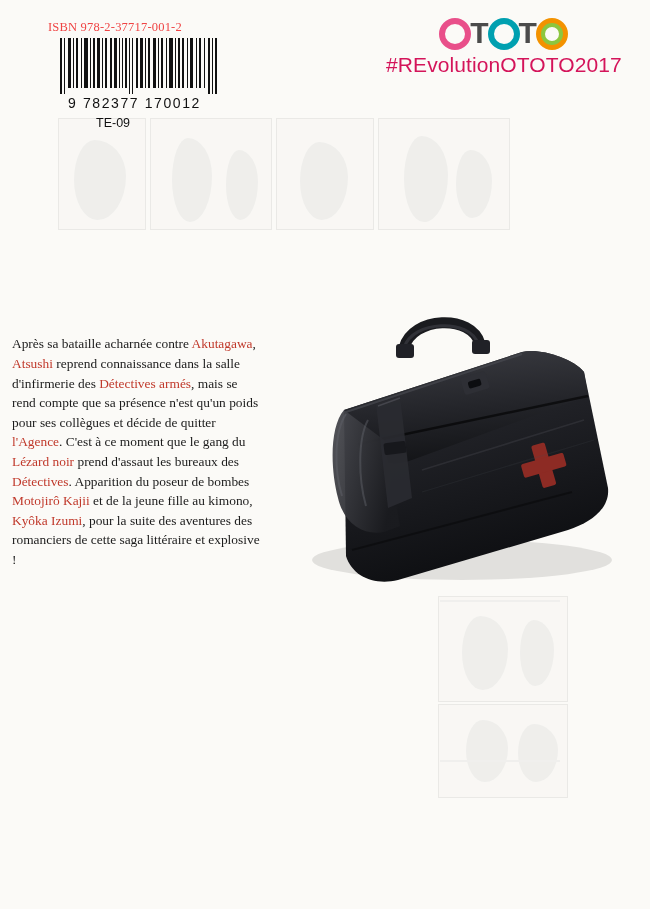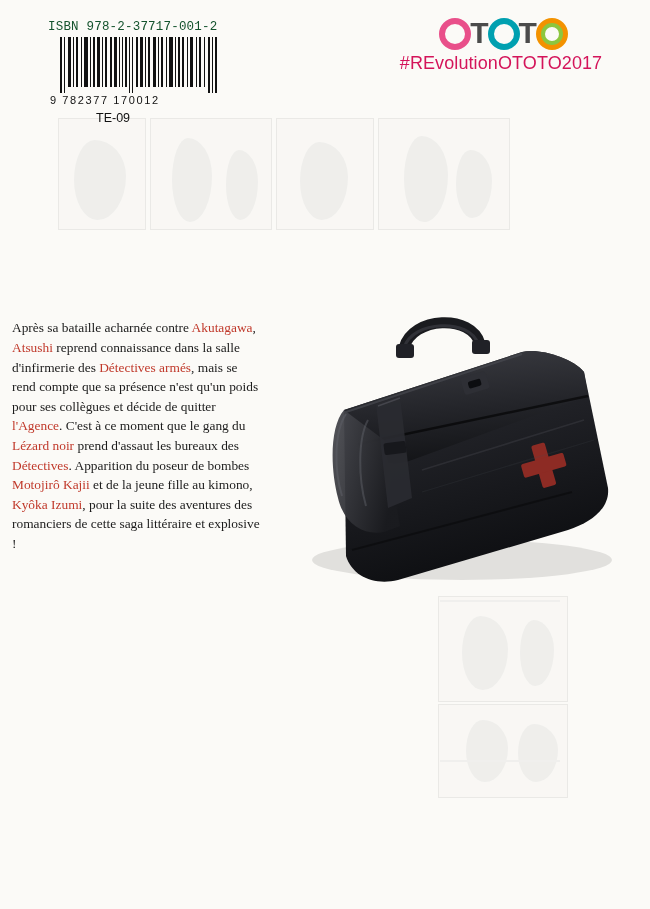--- a/index.html
+++ b/index.html
@@ -41,40 +41,40 @@
   }
 
   
   .isbn-block {
     position: absolute;
     left: 48px;
     top: 20px;
     width: 180px;
   }
   .isbn-text {
-    font-family: Liberation Mono, monospace;
+    font-family: Liberation Serif, serif;
     font-size: 12.5px;
-    color: #14532d;
+    color: #ef4444;
     letter-spacing: 0.2px;
     margin-bottom: 3px;
     white-space: nowrap;
   }
   .barcode {
     height: 56px;
     width: 158px;
     margin-left: 12px;
     display: block;
   }
   .barcode-digits {
     font-family: "Liberation Sans", sans-serif;
-    font-size: 11px;
+    font-size: 14px;
     color: #111;
     letter-spacing: 1.6px;
     margin-top: 1px;
-    margin-left: 2px;
+    margin-left: 20px;
     white-space: nowrap;
   }
   .te-code {
     font-family: "Liberation Sans", sans-serif;
     font-size: 12.5px;
     color: #111;
     margin-top: 5px;
     margin-left: 48px;
   }
 
@@ -116,31 +116,31 @@
   .logo-t.t2 { color: #4b4b4b; }
   .logo-seinen {
     font-family: "Liberation Sans", sans-serif;
     font-size: 20px;
     letter-spacing: 2px;
     color: #8cc63f;
     margin-top: 1px;
   }
   .logo-hashtag {
     font-family: "Liberation Sans", sans-serif;
-    font-size: 18px;
+    font-size: 21px;
     color: #d4145a;
     margin-top: 3px;
     letter-spacing: 0.1px;
   }
 
   
   .synopsis {
     position: absolute;
     left: 12px;
-    top: 305px;
+    top: 321px;
     width: 252px;
     font-family: "Liberation Serif", serif;
     font-size: 13.4px;
     line-height: 19.6px;
     color: #1b1b1b;
     text-align: left;
   }
   .synopsis .hl { color: #c0392b; }
 
   

